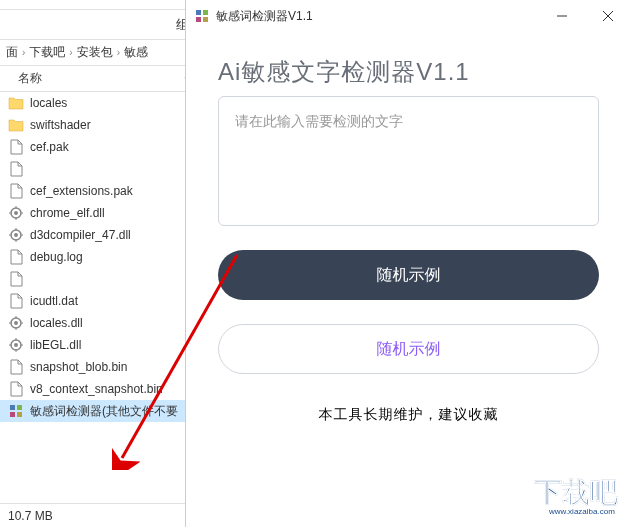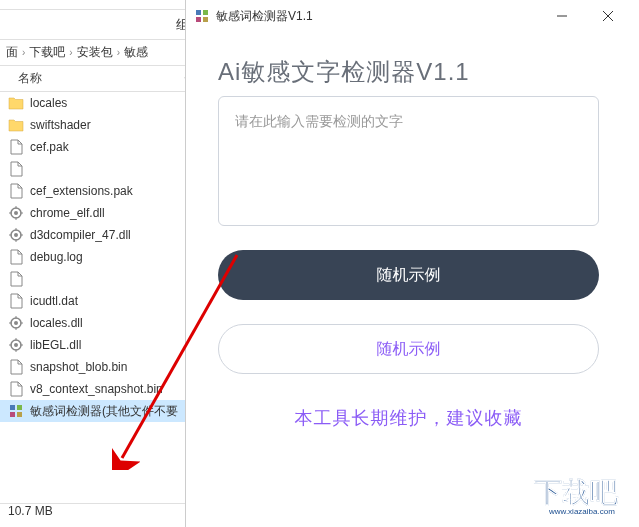--- a/index.html
+++ b/index.html
@@ -13,35 +13,35 @@
 .col-header { height: 26px; display: flex; align-items: center; padding: 0 18px; border-bottom: 1px solid #e0e0e0; font-size: 12px; color: #444; position: relative; }
 .col-header .arrow { position: absolute; right: 10px; font-size: 9px; color: #666; }
 .file-list { overflow-y: auto; height: 380px; }
 .file-item { height: 22px; display: flex; align-items: center; padding: 0 8px; gap: 6px; font-size: 12px; color: #333; cursor: default; }
 .file-item.selected { background: #cce8ff; }
 .icon { width: 16px; height: 16px; flex-shrink: 0; display: inline-flex; align-items: center; justify-content: center; }
 .folder-icon svg { width: 16px; height: 14px; }
 .file-icon svg { width: 13px; height: 16px; }
 .dll-icon svg { width: 14px; height: 14px; }
 .exe-icon svg { width: 14px; height: 14px; }
-.statusbar { position: absolute; bottom: 0; left: 0; width: 200px; height: 24px; border-top: 1px solid #e0e0e0; display: flex; align-items: flex-start; padding: 0 8px; font-size: 12px; color: #333; background: #fff; }
+.statusbar { position: absolute; bottom: 0; left: 0; width: 200px; height: 24px; border-top: 1px solid #e0e0e0; display: flex; align-items: center; padding: 0 8px; font-size: 12px; color: #333; background: #fff; }
 .app-window { position: absolute; left: 185px; top: 0; width: 446px; height: 527px; background: #fff; border-left: 1px solid #ccc; }
 .titlebar { height: 32px; display: flex; align-items: center; padding: 0 0 0 8px; }
 .titlebar-icon { width: 16px; height: 16px; margin-right: 6px; color: #4a7ab8; }
 .titlebar-text { font-size: 12px; color: #333; flex: 1; }
 .titlebar-controls { display: flex; height: 32px; }
 .titlebar-btn { width: 46px; height: 32px; display: flex; align-items: center; justify-content: center; color: #333; }
 .titlebar-btn svg { width: 10px; height: 10px; }
 .app-content { padding: 24px 32px; }
 .app-title { font-size: 24px; font-weight: 300; color: #696f79; margin-bottom: 8px; letter-spacing: 1px; }
 .input-box { width: 100%; height: 130px; border: 1px solid #d0d5dd; border-radius: 6px; padding: 16px; font-size: 14px; color: #999; background: #fff; }
 .btn { width: 100%; height: 50px; border-radius: 25px; display: flex; align-items: center; justify-content: center; font-size: 16px; margin-top: 24px; cursor: pointer; border: none; }
 .btn-primary { background: #384455; color: #fff; }
 .btn-secondary { background: #fff; color: #8b5cf6; border: 1px solid #d0d5dd; }
-.footer-text { text-align: center; margin-top: 32px; font-size: 18px; color: #8b5cf6; letter-spacing: 1px; }
+.footer-text { text-align: center; margin-top: 32px; font-size: 14px; color: #000000; letter-spacing: 1px; }
 .arrow-overlay { position: absolute; left: 112px; top: 250px; width: 130px; height: 220px; pointer-events: none; z-index: 100; }
 .watermark { position: absolute; right: 0; bottom: 10px; width: 110px; height: 50px; z-index: 200; }
 .file-label { white-space: nowrap; overflow: hidden; text-overflow: ellipsis; }
 </style>
 </head>
 <body>
 
 <div class="explorer">
   <div class="explorer-top"></div>
   <div class="explorer-toolbar">

